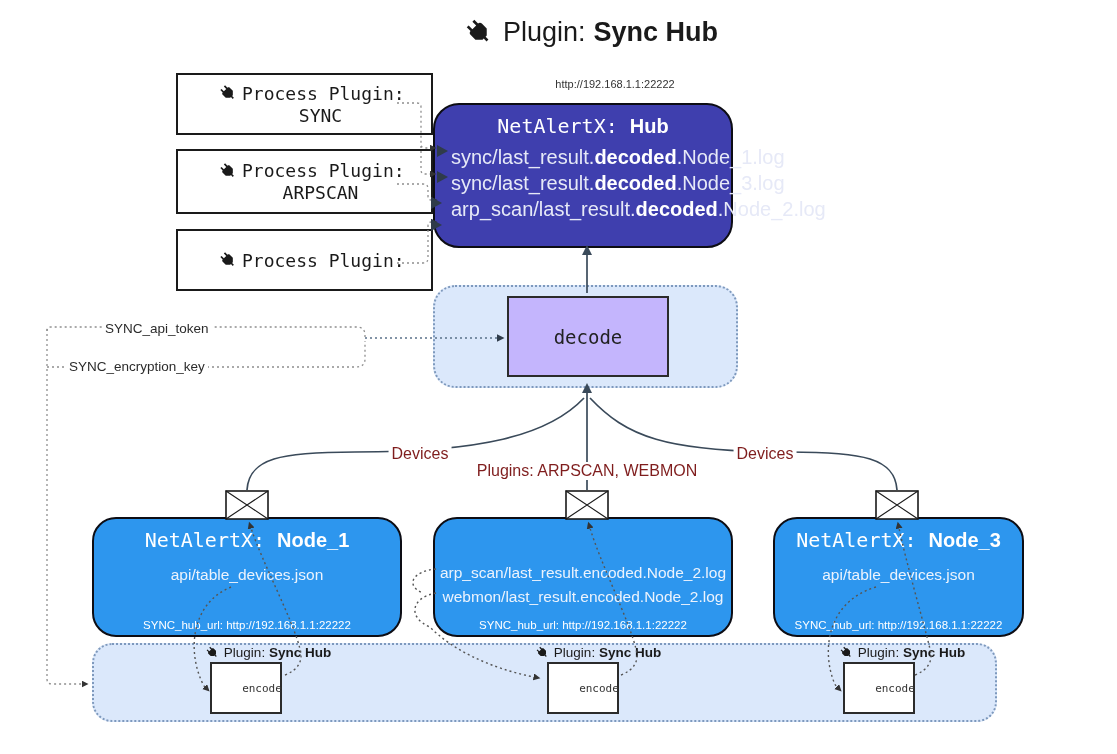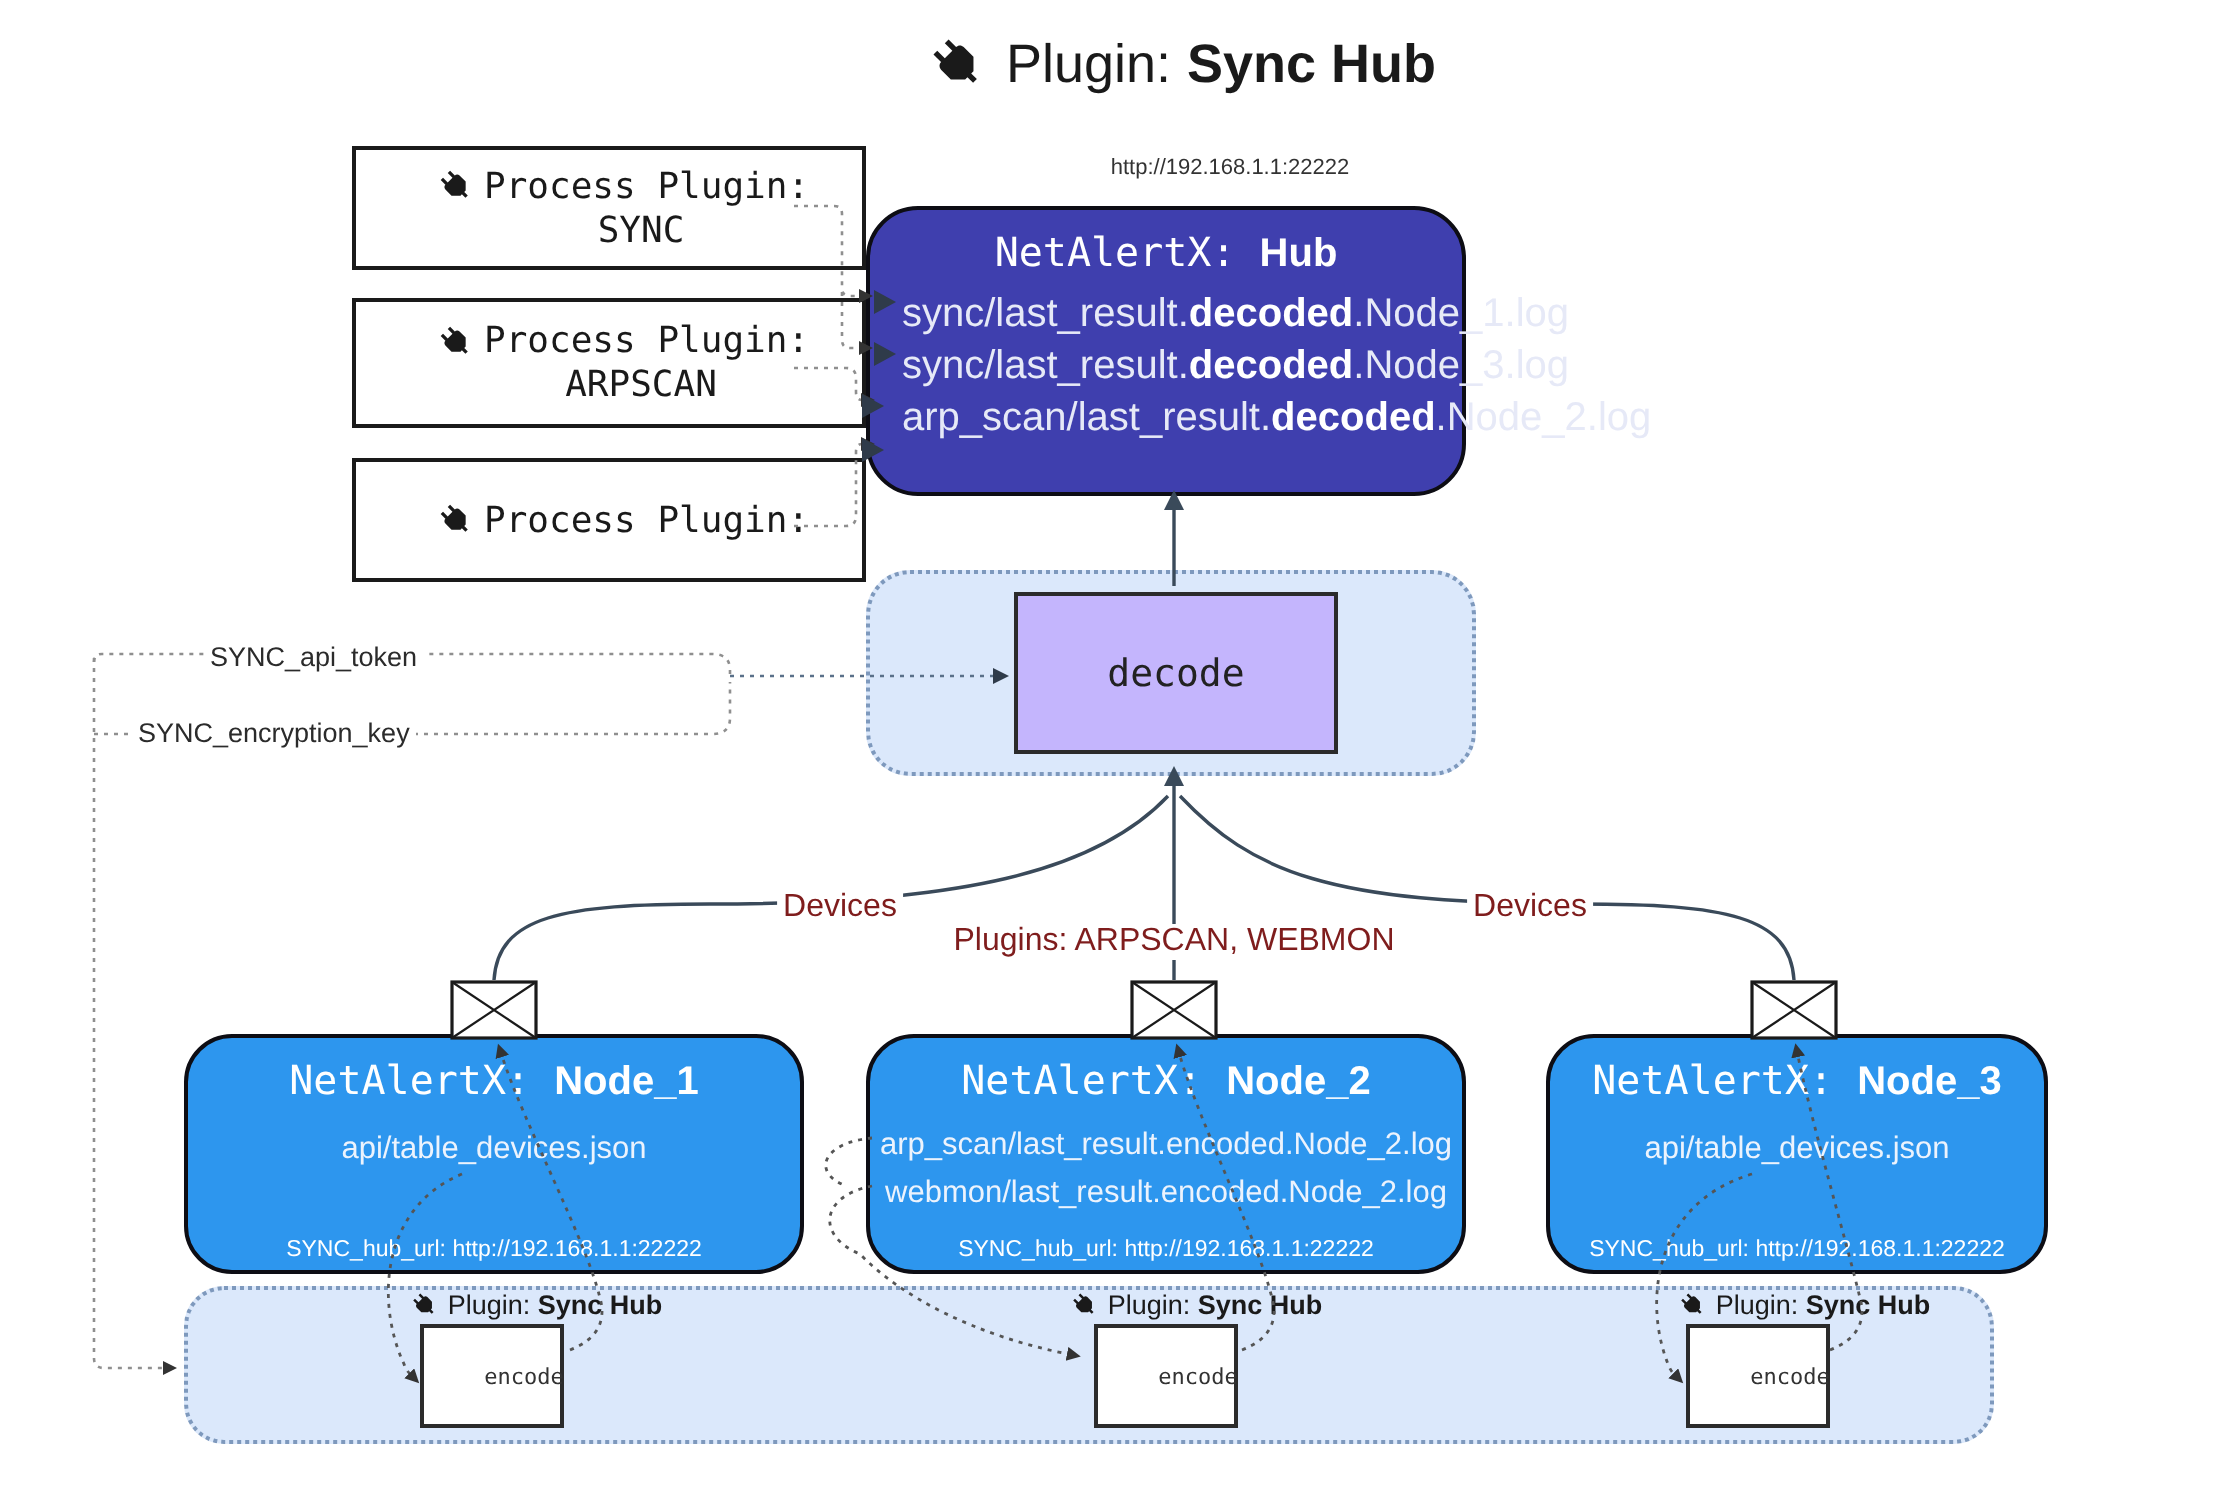--- a/index.html
+++ b/index.html
@@ -126,21 +126,20 @@
   <div class="abs edge-label z4" style="left:420px;top:445px;">Devices</div>
   <div class="abs edge-label z4" style="left:765px;top:445px;">Devices</div>
   <div class="abs edge-label z4" style="left:587px;top:462px;">Plugins: ARPSCAN, WEBMON</div>
 
   <div class="abs node z1" style="left:92px;width:310px;">
     <div class="node-title"><span class="mono">NetAlertX: </span><b>Node_1</b></div>
     <div class="node-line" style="top:47px;">api/table_devices.json</div>
     <div class="node-url">SYNC_hub_url: http://192.168.1.1:22222</div>
   </div>
   <div class="abs node z1" style="left:433px;width:300px;">
-    <div class="node-title"><span class="mono">NetAlertX: </span><b>Node_2</b></div>
     <div class="node-line" style="top:45px;">arp_scan/last_result.encoded.Node_2.log</div>
     <div class="node-line" style="top:69px;">webmon/last_result.encoded.Node_2.log</div>
     <div class="node-url">SYNC_hub_url: http://192.168.1.1:22222</div>
   </div>
   <div class="abs node z1" style="left:773px;width:251px;">
     <div class="node-title"><span class="mono">NetAlertX: </span><b>Node_3</b></div>
     <div class="node-line" style="top:47px;">api/table_devices.json</div>
     <div class="node-url">SYNC_hub_url: http://192.168.1.1:22222</div>
   </div>
 

